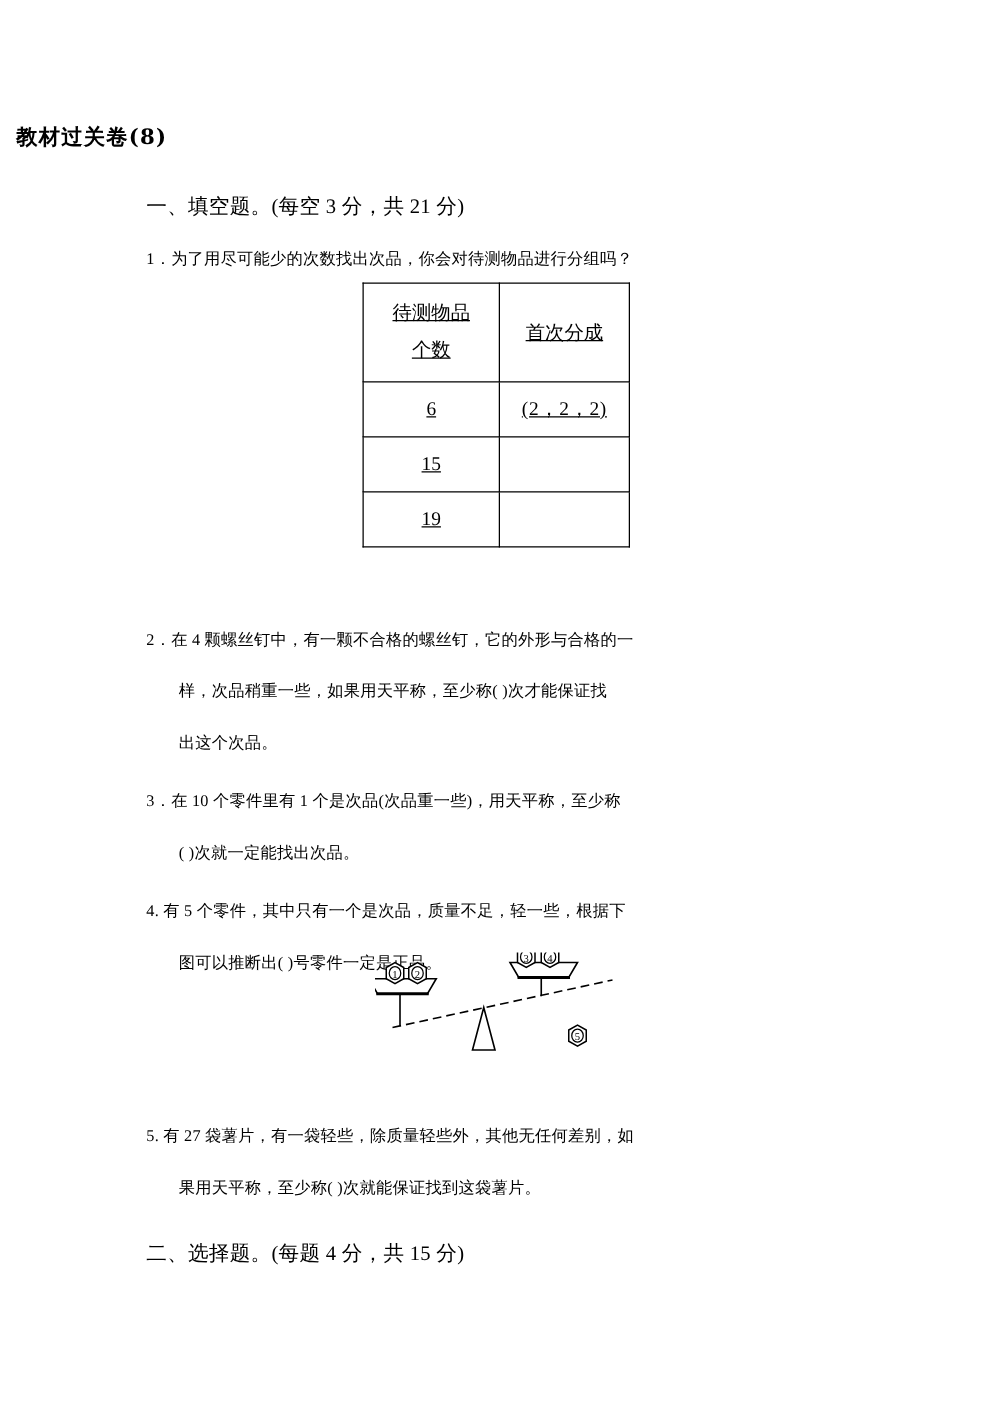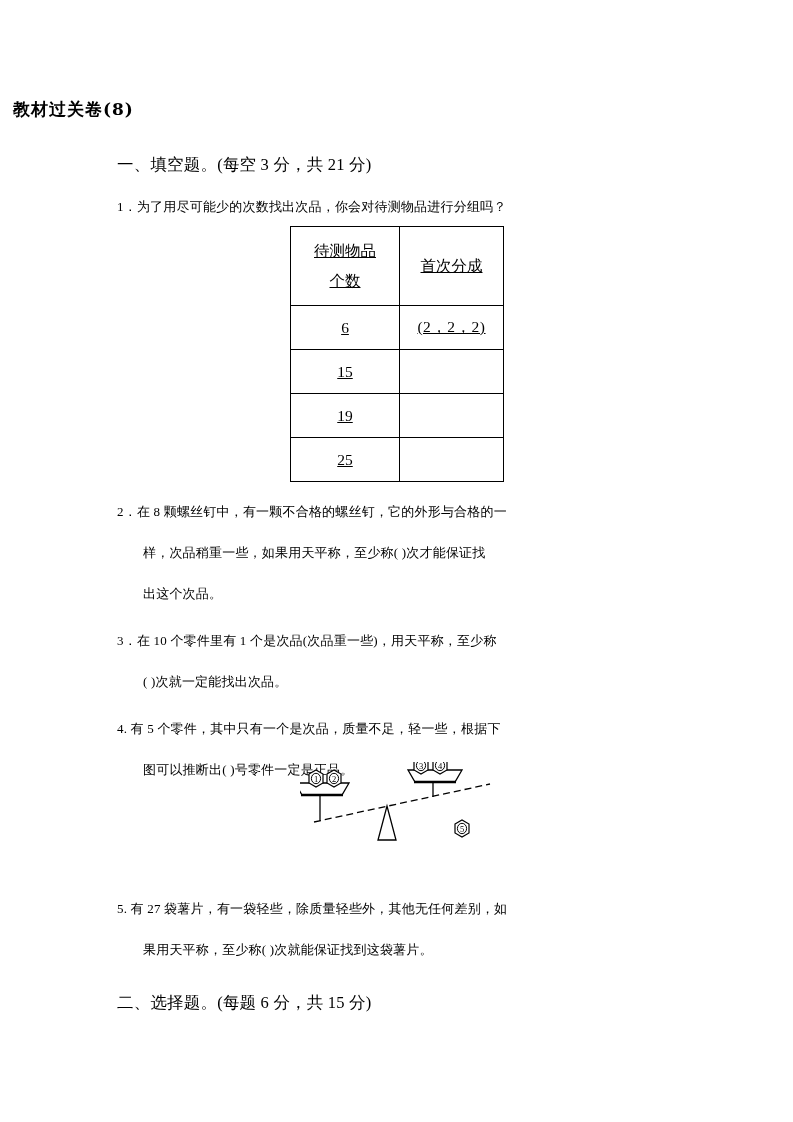--- a/index.html
+++ b/index.html
@@ -113,21 +113,21 @@
 
     <div class="section-head">一、填空题。(每空 3 分，共 21 分)</div>
 
     <div class="q-block">
       <div class="qline">1．为了用尽可能少的次数找出次品，你会对待测物品进行分组吗？</div>
     </div>
 
     <div style="height:258px"></div>
 
     <div class="q-block">
-      <div class="qline">2．在 8 颗螺丝钉中，有一颗不合格的螺丝钉，它的外形与合格的一</div>
+      <div class="qline">2．在 4 颗螺丝钉中，有一颗不合格的螺丝钉，它的外形与合格的一</div>
       <div class="qline q-indent">样，次品稍重一些，如果用天平称，至少称(        )次才能保证找</div>
       <div class="qline q-indent">出这个次品。</div>
     </div>
 
     <div class="q-block">
       <div class="qline">3．在 10 个零件里有 1 个是次品(次品重一些)，用天平称，至少称</div>
       <div class="qline q-indent">(        )次就一定能找出次品。</div>
     </div>
 
     <div class="q-block">
@@ -135,21 +135,21 @@
       <div class="qline q-indent">图可以推断出(        )号零件一定是正品。</div>
     </div>
 
     <div style="height:92px"></div>
 
     <div class="q-block">
       <div class="qline">5. 有 27 袋薯片，有一袋轻些，除质量轻些外，其他无任何差别，如</div>
       <div class="qline q-indent">果用天平称，至少称(        )次就能保证找到这袋薯片。</div>
     </div>
 
-    <div class="section-head" style="margin-top:18px">二、选择题。(每题 6 分，共 15 分)</div>
+    <div class="section-head" style="margin-top:18px">二、选择题。(每题 4 分，共 15 分)</div>
 
 
   </div>
 
   <div class="tbl-wrap">
     <table class="grouping-table">
       <thead>
         <tr>
           <th class="col-a">
             <div class="th-stack">
@@ -166,24 +166,20 @@
           <td class="pair-cell">(2，2，2)</td>
         </tr>
         <tr>
           <td class="num-cell">15</td>
           <td class="pair-cell"></td>
         </tr>
         <tr>
           <td class="num-cell">19</td>
           <td class="pair-cell"></td>
         </tr>
-        <tr>
-          <td class="num-cell">25</td>
-          <td class="pair-cell"></td>
-        </tr>
       </tbody>
     </table>
   </div>
 
   <div class="balance-figure">
     <svg width="210" height="100" viewBox="0 0 210 100">
 
       <line x1="14" y1="60" x2="190" y2="22" stroke="#000" stroke-width="1.3" stroke-dasharray="7 4"></line>
 
       <polygon points="96,78 78,78 87,44" fill="none" stroke="#000" stroke-width="1.3"></polygon>

